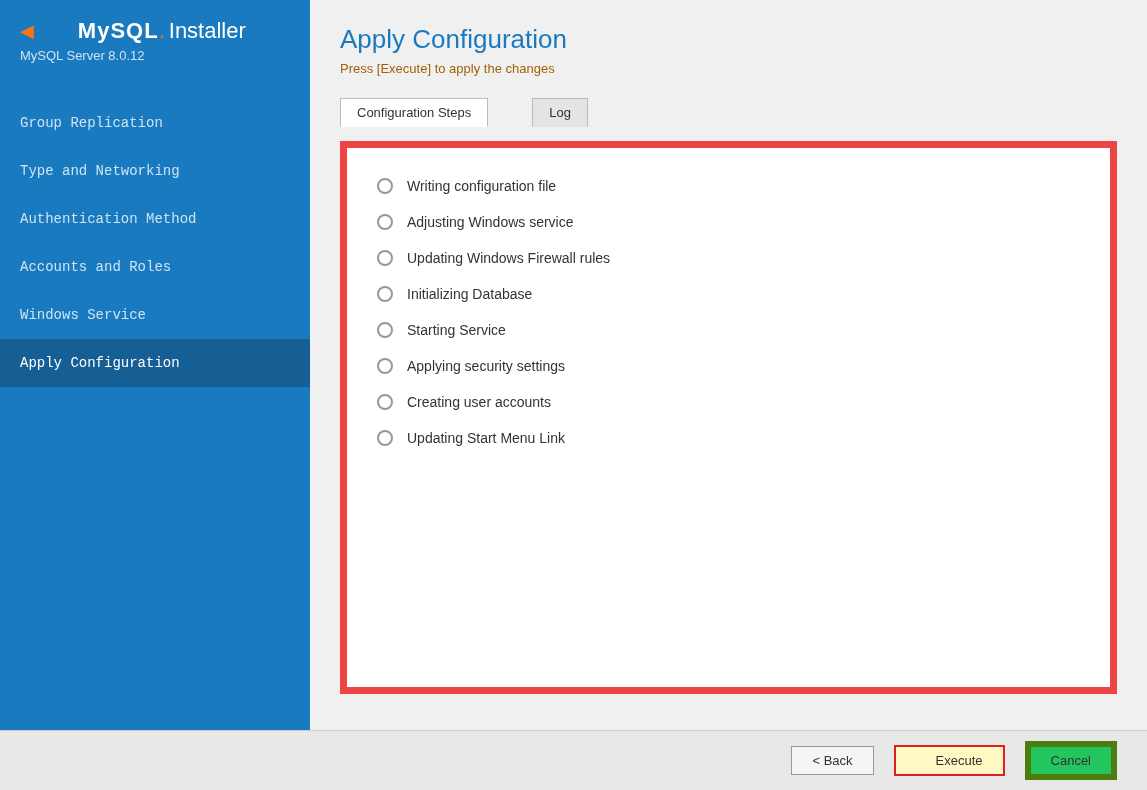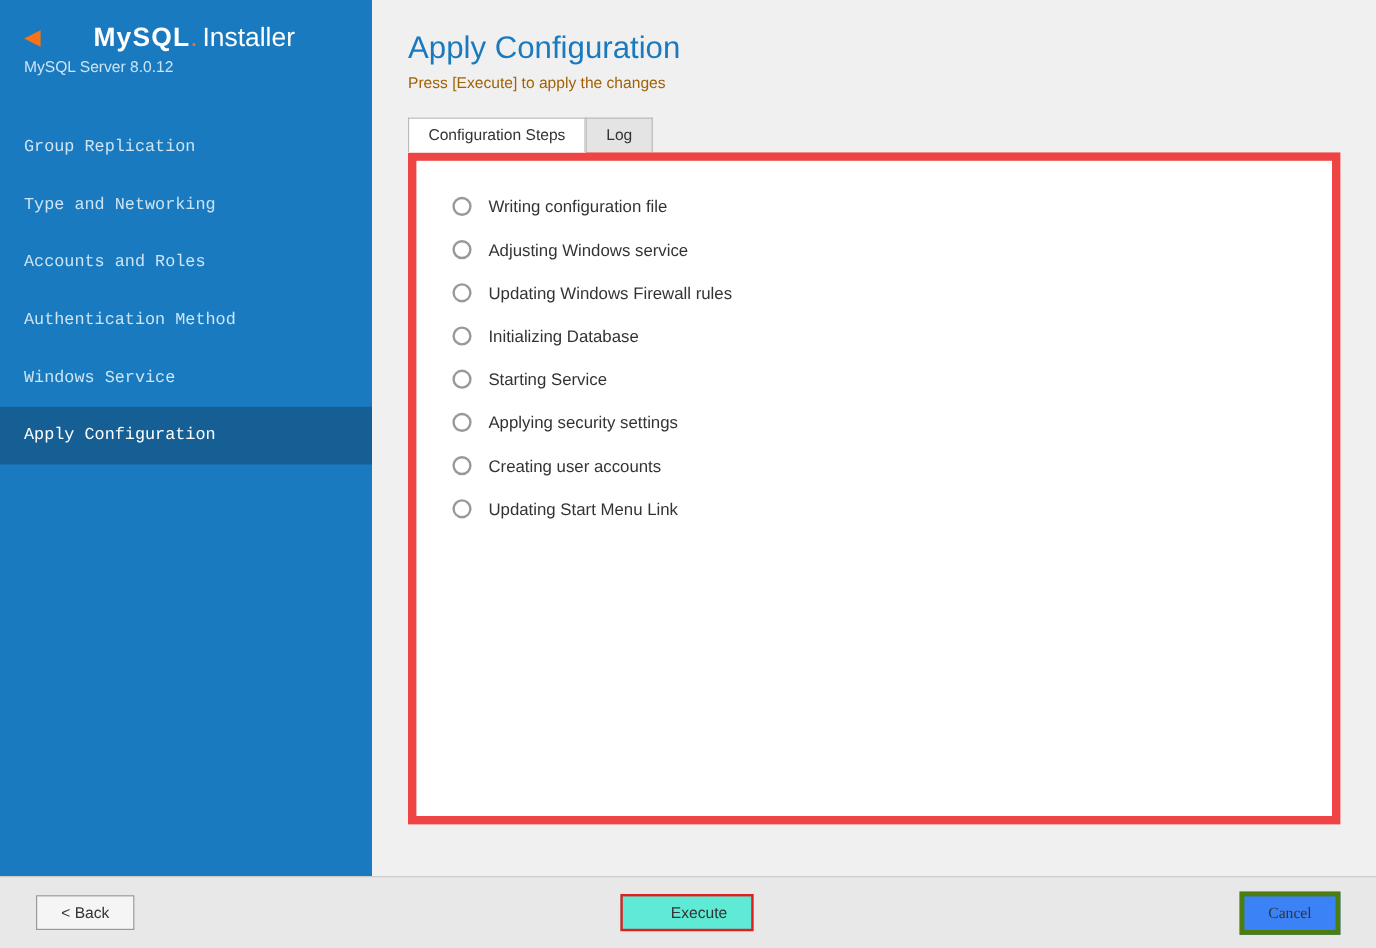--- a/index.html
+++ b/index.html
@@ -94,21 +94,22 @@
 
     .page-subtitle {
       font-size: 13px;
       color: #a16207;
       margin-bottom: 22px;
     }
 
     
     .tabs-bar {
       display: flex;
-      margin-bottom: 0;
+      margin-bottom: 14px;
+      gap: 44px;
     }
 
     .tab {
       padding: 6px 16px;
       font-size: 13px;
       background: #e4e4e4;
       border: 1px solid #bbb;
       border-bottom: none;
       cursor: pointer;
       color: #333;
@@ -152,46 +153,45 @@
       background: white;
     }
 
     
     .footer-bar {
       height: 60px;
       background: #e8e8e8;
       border-top: 1px solid #ccc;
       display: flex;
       align-items: center;
-      justify-content: space-between;
+      justify-content: flex-end;
       padding: 0 30px;
-      gap: 4px;
+      gap: 20px;
     }
 
     .btn {
       padding: 6px 20px;
       font-size: 13px;
       border: 1px solid #999;
       background: #f5f5f5;
       cursor: pointer;
       color: #333;
       min-width: 80px;
     }
 
     .btn-execute {
       border: 2px solid #e02020;
-      background: #5eead4;
+      background: #fef9c3;
       font-weight: normal;
       padding-left: 40px;
     }
 
     .btn-cancel {
-      border: 4px solid #4d7c0f;
-      background: #3b82f6;
-      font-family: Liberation Serif, serif;
+      border: 6px solid #4d7c0f;
+      background: #22c55e;
     }
 
     .logo-arrow {
       color: #f97316;
       font-size: 18px;
       margin-right: 2px;
     }
   </style>
 </head>
 <body>
@@ -210,24 +210,24 @@
     </div>
 
     <nav class="sidebar-nav">
       <div class="sidebar-item">
         <span>Group Replication</span>
       </div>
       <div class="sidebar-item">
         <span>Type and Networking</span>
       </div>
       <div class="sidebar-item">
+        <span>Authentication Method</span>
+      </div>
+      <div class="sidebar-item">
         <span>Accounts and Roles</span>
-      </div>
-      <div class="sidebar-item">
-        <span>Authentication Method</span>
       </div>
       <div class="sidebar-item">
         <span>Windows Service</span>
       </div>
       <div class="sidebar-item active">
         <span>Apply Configuration</span>
       </div>
     </nav>
   </div>
 

